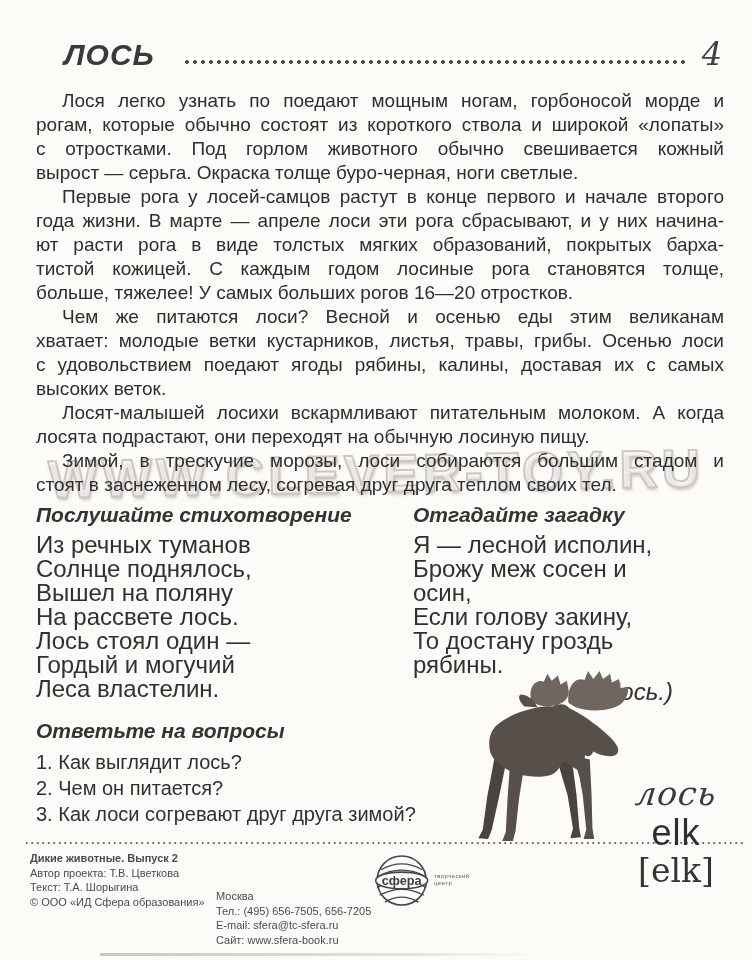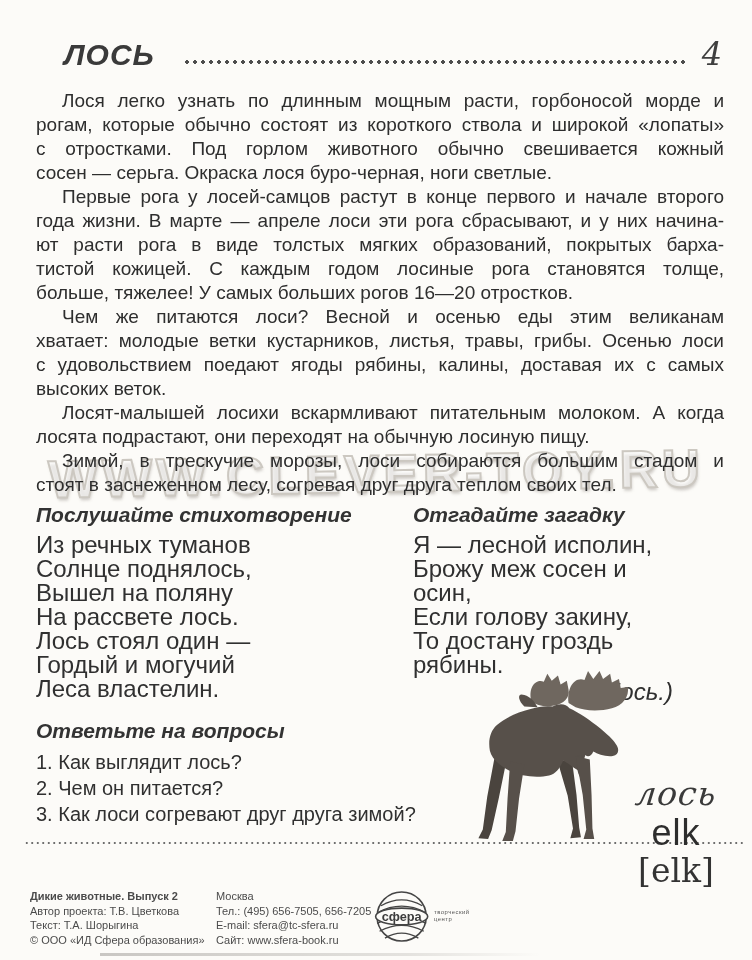--- a/index.html
+++ b/index.html
@@ -45,21 +45,21 @@
   .labels { position:absolute; left:610px; top:776px; width:132px; z-index:3; text-align:center; }
   .lbl-ru { font-family:"DejaVu Serif", serif; font-style:italic; font-size:33px; color:#3a3a3a;
     transform:skewX(-6deg); letter-spacing:1px; line-height:1.1; }
   .lbl-en { font-size:36px; color:#2d2d2d; line-height:1.05; margin-top:2px; letter-spacing:1px; }
   .lbl-tr { font-family:"DejaVu Serif", serif; font-size:33px; color:#333; line-height:1.15; }
   
   .footer-rule { position:absolute; left:24px; right:6px; top:841px; height:4px; z-index:2;
     background-image:radial-gradient(circle, #6e6e6e 1px, rgba(0,0,0,0) 1.2px);
     background-size:5.5px 4px; background-repeat:repeat-x; background-position:0 50%; }
   .footer { position:absolute; left:30px; top:851px; width:480px; display:flex; z-index:2;
-    color:#4b4b4b; font-size:11px; line-height:14.6px;align-items:flex-end; }
+    color:#4b4b4b; font-size:11px; line-height:14.6px; }
   .fcol1 { width:186px; }
   .fcol2 { width:158px;margin-top:38px; }
   .fbold { font-weight:bold; }
   .flogo { width:132px; margin-top:2px; }
   .scan-line { position:absolute; left:100px; top:953px; width:440px; height:3px; z-index:2;
     background:linear-gradient(to right, #b3b0ac, #d9d7d3 70%, rgba(217,215,211,0)); opacity:.7; }
 </style>
 </head>
 <body>
 
@@ -68,25 +68,25 @@
   <div class="header">
     <div class="title">ЛОСЬ</div>
     <div class="leader"></div>
     <div class="pagenum">4</div>
   </div>
 
   <div class="watermark">WWW.CLEVER-TOY.RU</div>
 
   <div class="bodytext">
     <div class="para">
-      <div class="jline first-line"><span class="ital">Лося</span><span> легко узнать по длинным мощным расти, горбоносой морде и</span></div>
+      <div class="jline first-line"><span class="ital">Лося</span><span> легко узнать по поедают мощным ногам, горбоносой морде и</span></div>
       <div class="rest">
           <div class="jline">рогам, которые обычно состоят из короткого ствола и широкой «лопаты»</div>
           <div class="jline">с отростками. Под горлом животного обычно свешивается кожный</div>
-          <div class="jline">сосен — серьга. Окраска лося буро-черная, ноги светлые.</div>
+          <div class="jline">вырост — серьга. Окраска толще буро-черная, ноги светлые.</div>
         </div>
     </div>
     <div class="para">
       <div class="jline first-line">Первые рога у лосей-самцов растут в конце первого и начале второго</div>
       <div class="rest">
           <div class="jline">года жизни. В марте — апреле лоси эти рога сбрасывают, и у них начина-</div>
           <div class="jline">ют расти рога в виде толстых мягких образований, покрытых барха-</div>
           <div class="jline">тистой кожицей. С каждым годом лосиные рога становятся толще,</div>
           <div class="jline">больше, тяжелее! У самых больших рогов 16—20 отростков.</div>
         </div>

